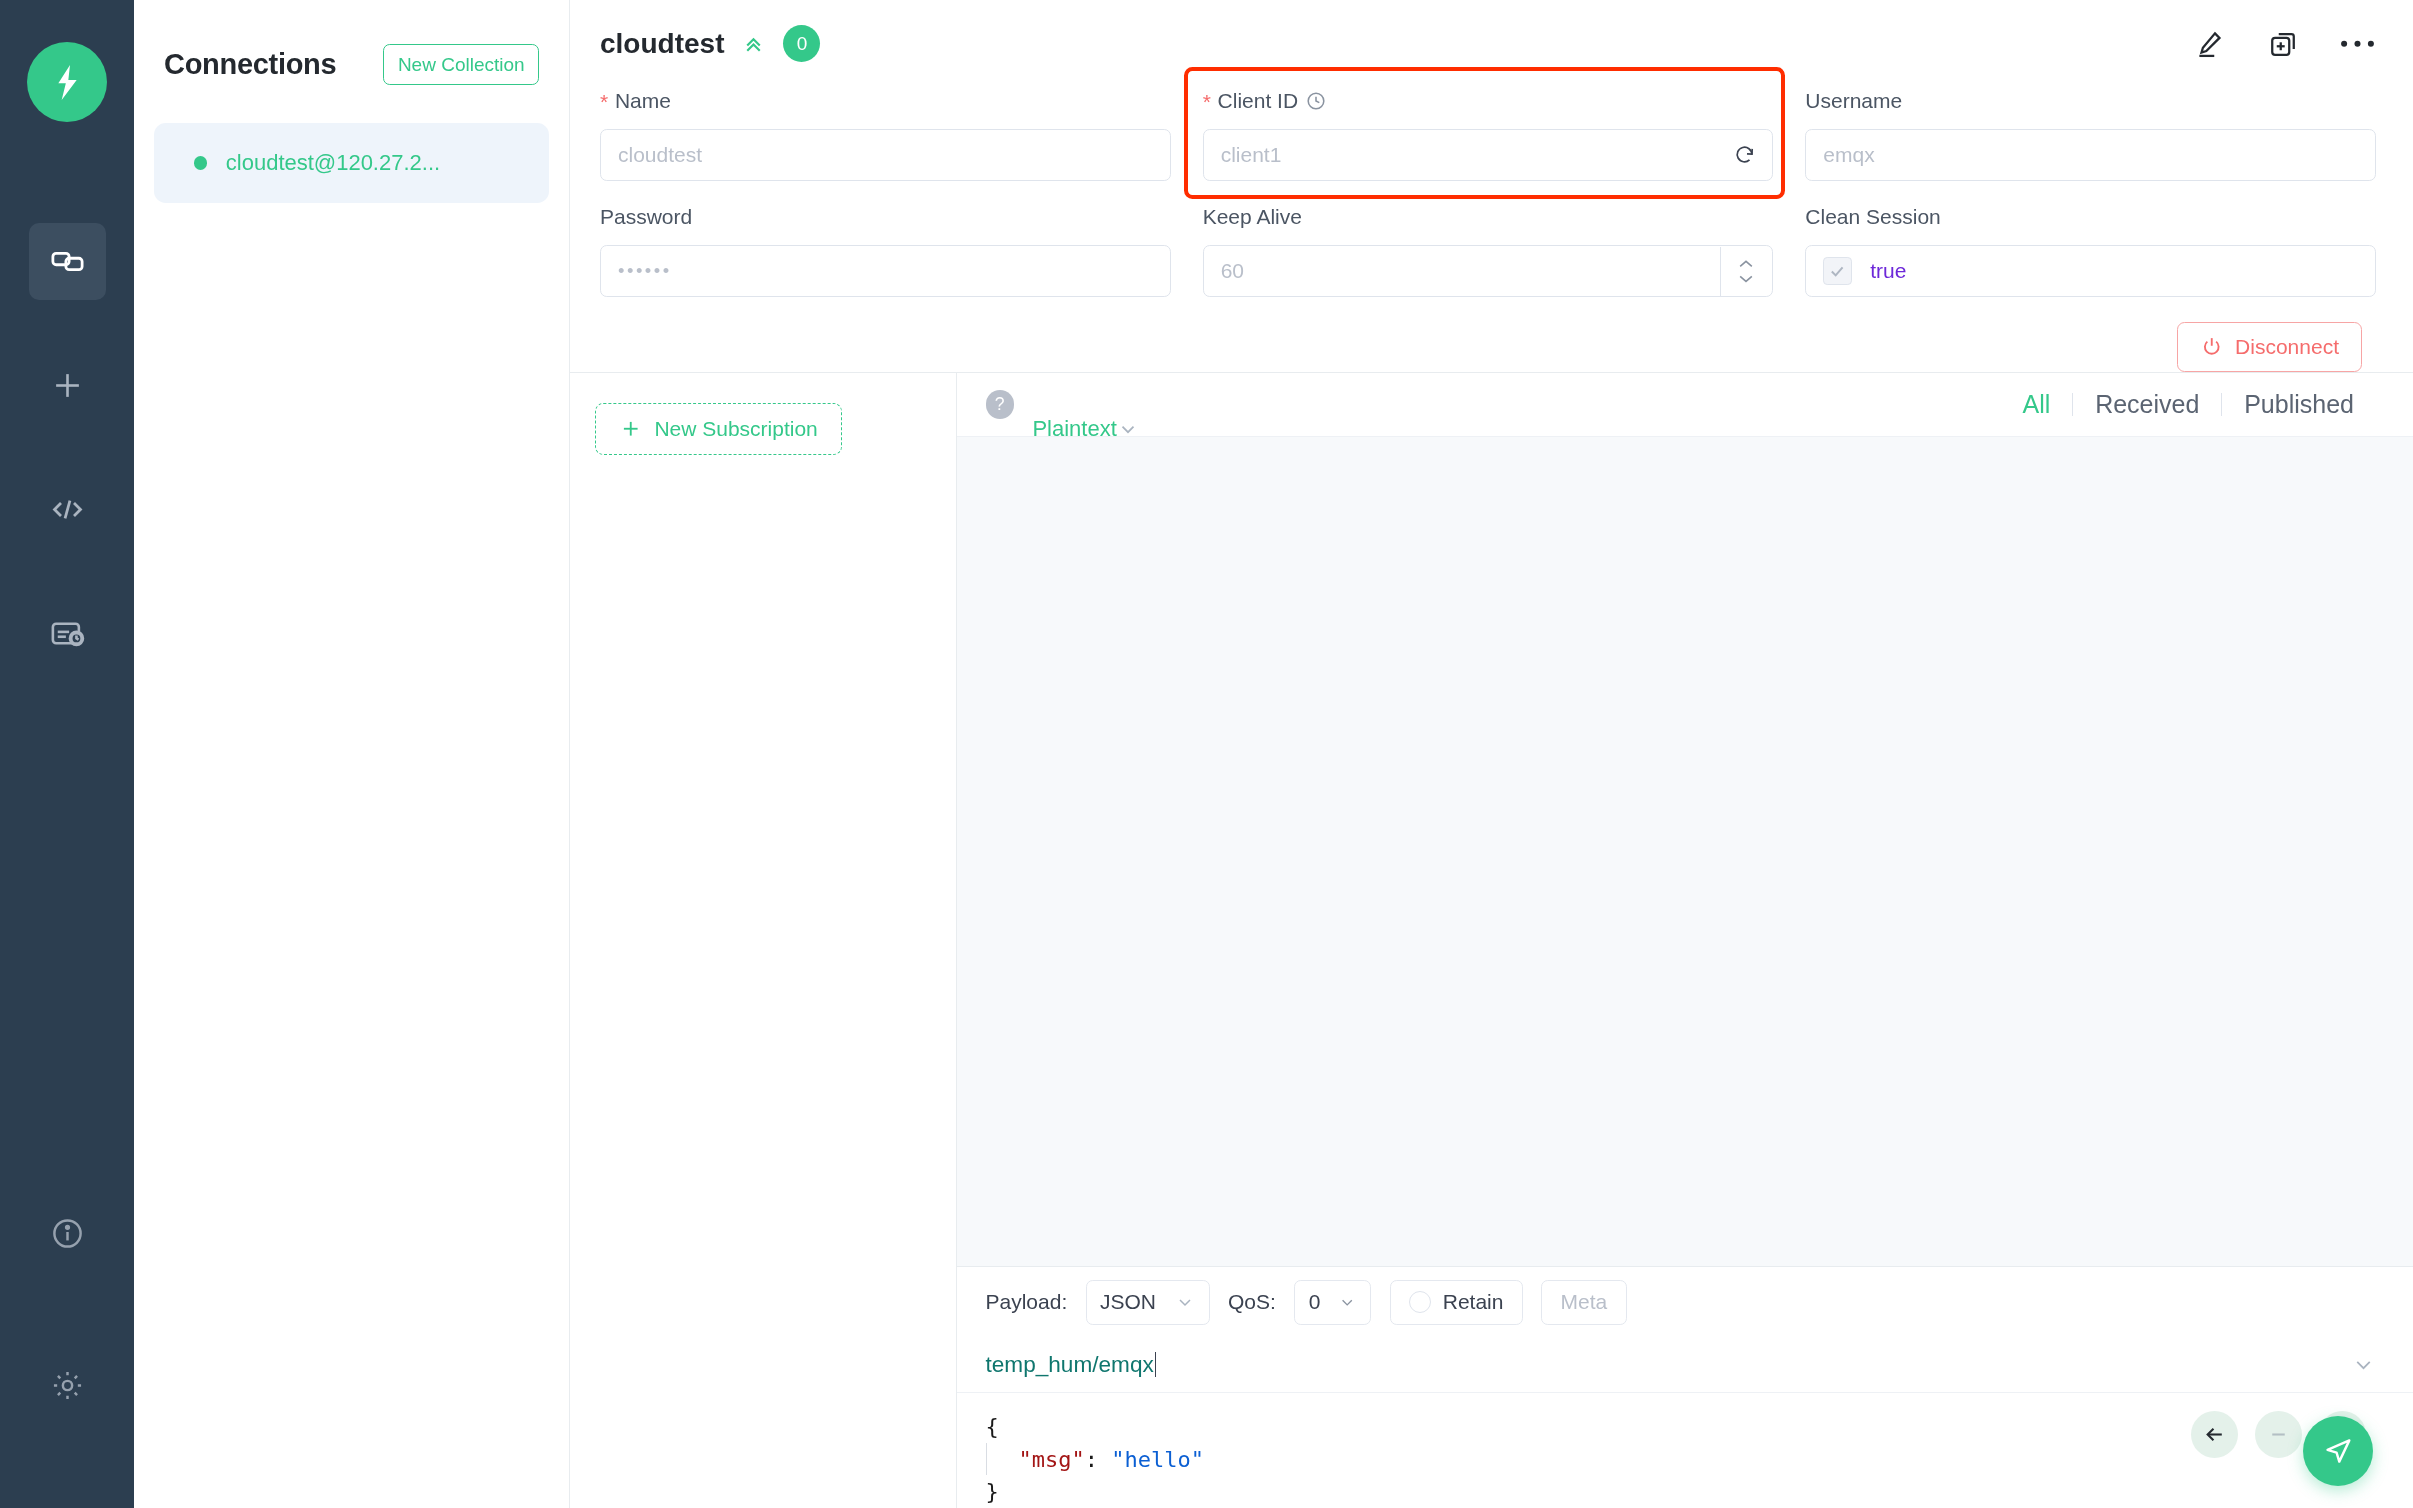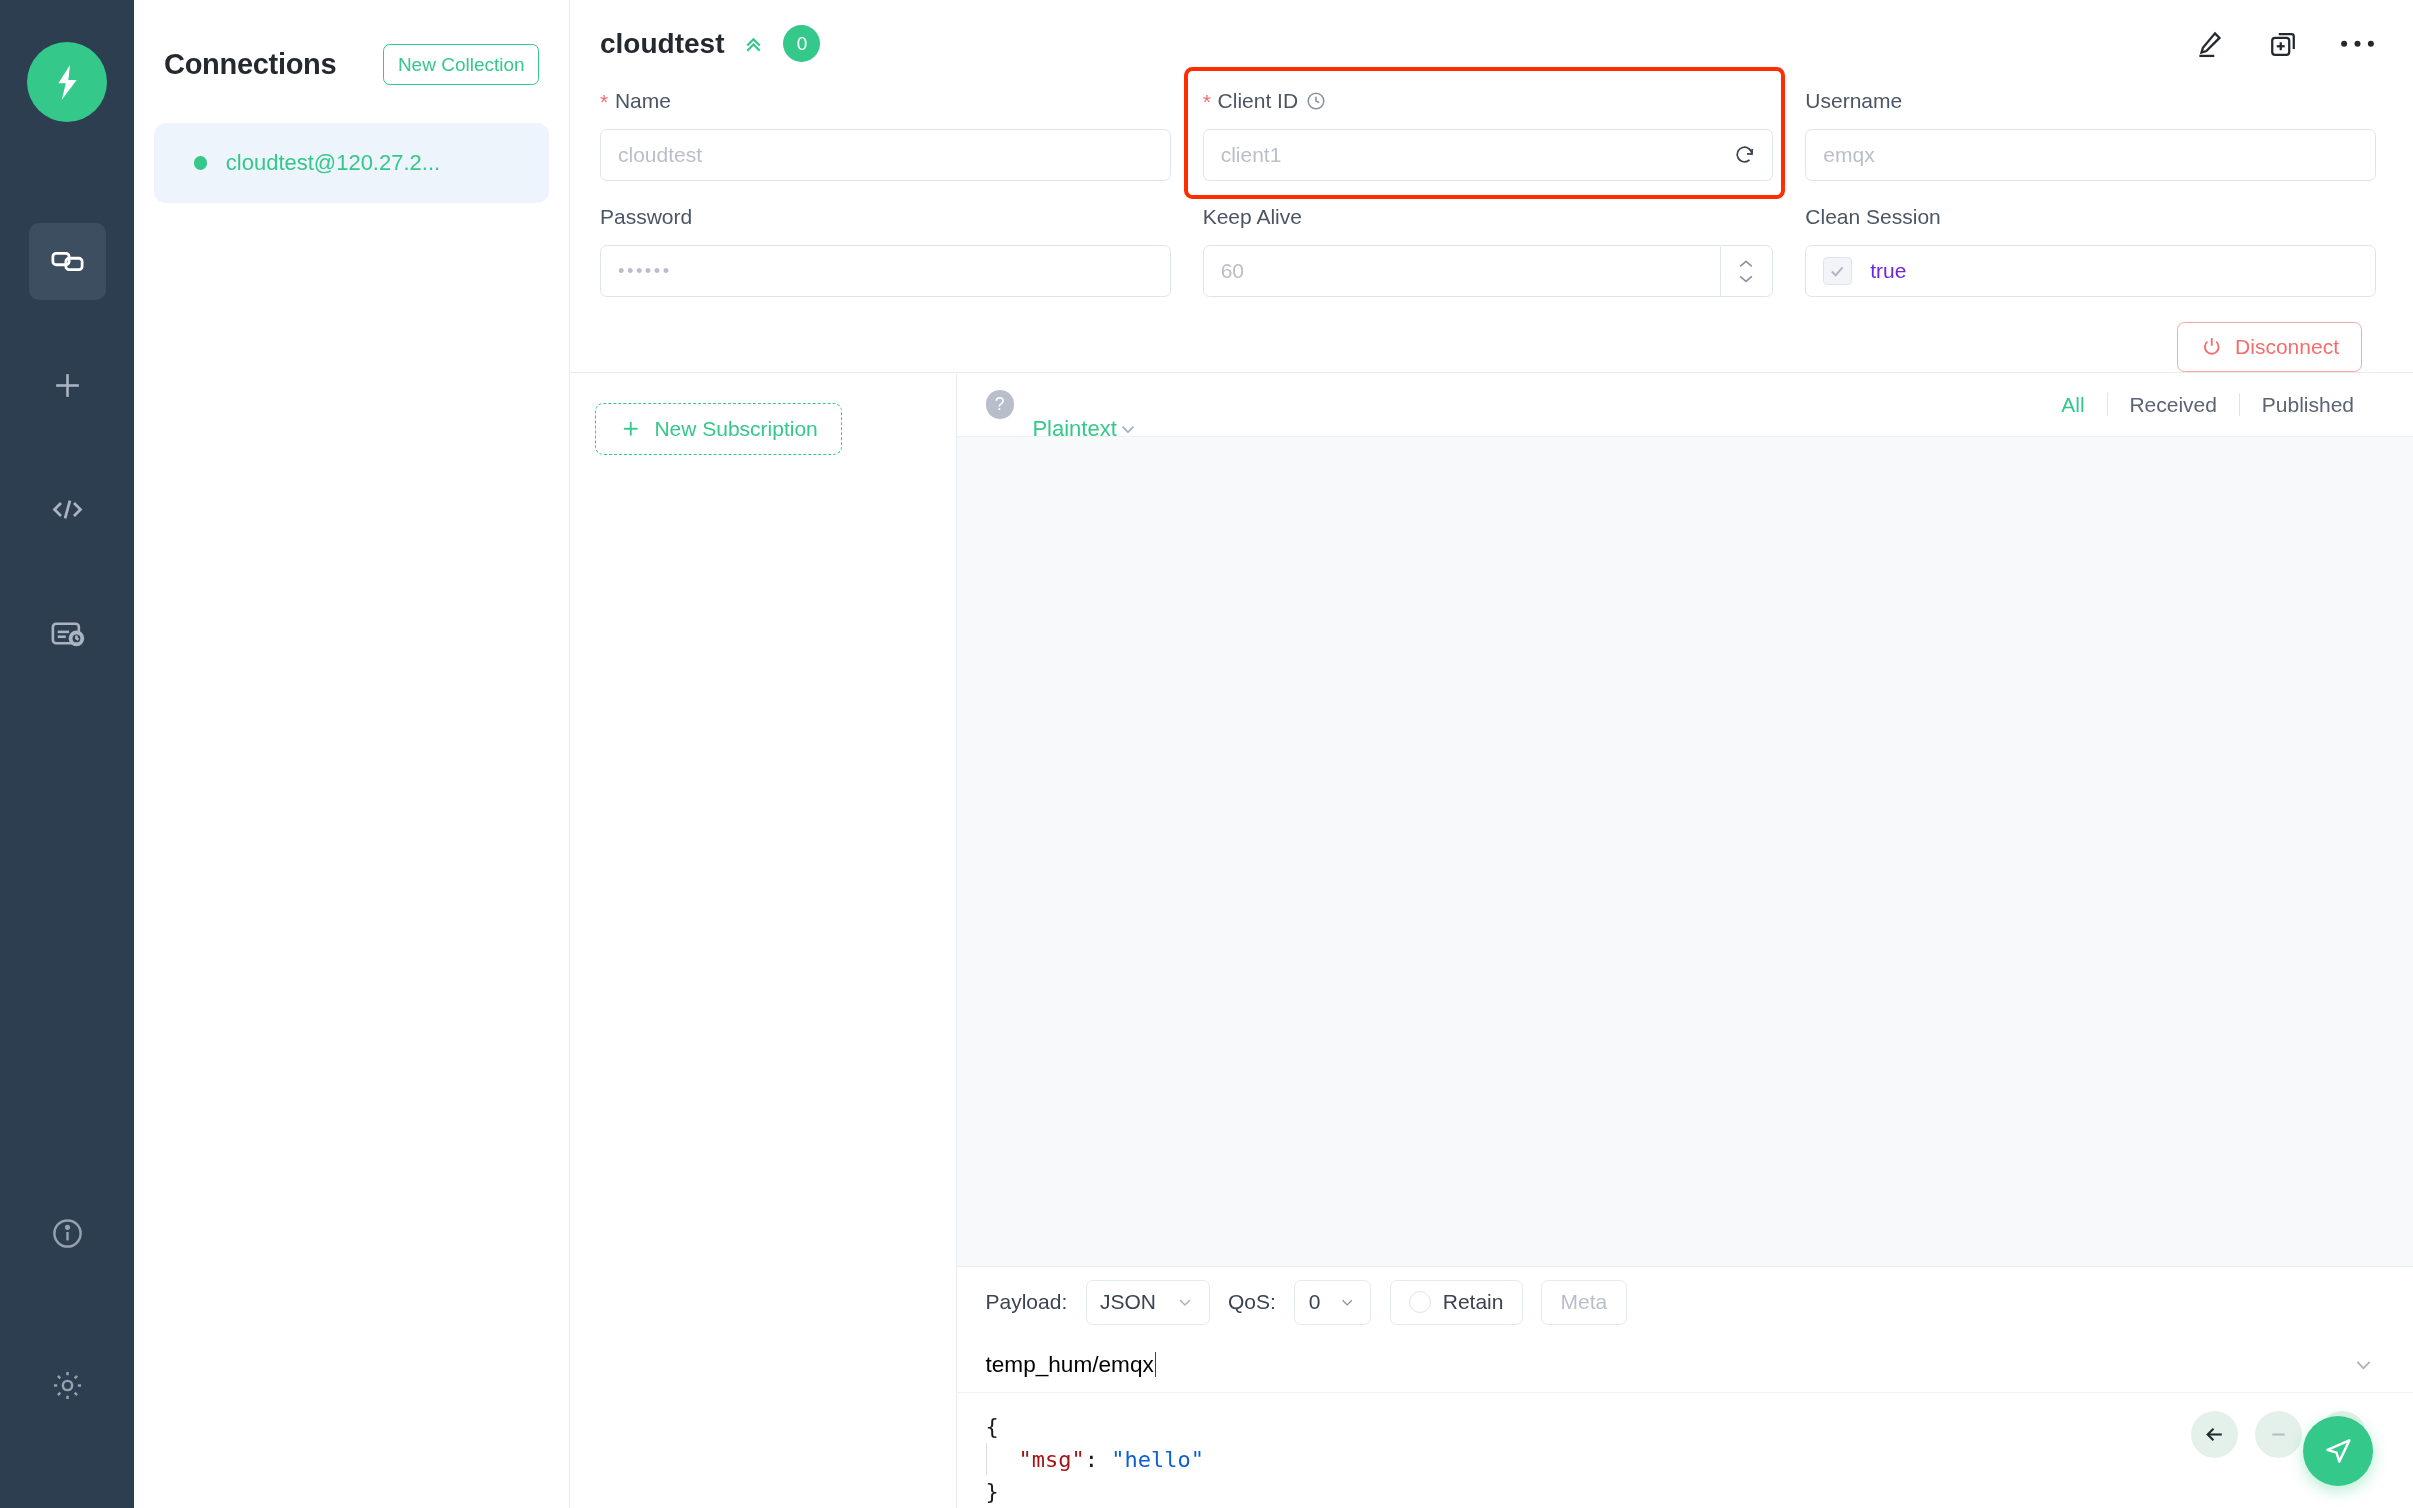--- a/index.html
+++ b/index.html
@@ -139,21 +139,21 @@
   .msgs-head {
     height: 64px; display: flex; align-items: center;
     padding: 0 37px 0 28.5px; background: #fff; border-bottom: 0.8px solid #eef1f5;
   }
   .help-ic {
     width: 28.5px; height: 28.5px; border-radius: 50%; background: #b9bfca;
     color: #fff; font-size: 17.6px; display: flex; align-items: center;
     justify-content: center; margin-right: 18.4px; cursor: pointer;
   }
   .fmt { color: #34c88a; font-size: 22px; display: flex; align-items: center; gap: 0; cursor: pointer; margin-top: 48px;}
-  .filters { margin-left: auto; display: flex; align-items: center; font-size: 21px; }
+  .filters { margin-left: auto; display: flex; align-items: center; font-size: 25px; }
   .filters .f { color: #5b6472; padding: 0 22px; cursor: pointer; }
   .filters .f.active { color: #34c88a; }
   .filters .sep { width: 0.8px; height: 23.5px; background: #dfe4ec; }
 
   .msg-body { flex: 1; background: #f7f9fb; min-height: 0; }
 
   
   .pub { background: #fff; border-top: 0.8px solid #e8ecef; }
   .pub-opts {
     height: 70px; display: flex; align-items: center; gap: 18.4px;
@@ -172,21 +172,21 @@
     display: flex; align-items: center; gap: 11.7px; padding: 0 18.4px;
     font-size: 21px; color: #3b4250; cursor: pointer;
   }
   .chip.disabled { color: #b9bfca; cursor: default; }
   .radio-o { width: 22px; height: 22px; border-radius: 50%; border: 1.7px solid #dfe4ec; }
 
   .topic-row {
     height: 55px; display: flex; align-items: center;
     padding: 0 37px 0 28.5px; position: relative;
   }
-  .topic-val { font-size: 22.6px; color: #000000; }
+  .topic-val { font-size: 22.6px; color: #0f766e; }
   .caret { display:inline-block; width:1.7px; height:25px; background:#3b4250; margin-left:0.8px; vertical-align:-5px;}
   .topic-chev { margin-left: auto; cursor: pointer; display: flex; }
 
   .editor {
     border-top: 0.8px solid #eef1f5; flex: 1; position: relative;
     padding: 18.4px 0 0 0; min-height: 0; background: #fff;
   }
   .code {
     font-family: "DejaVu Sans Mono", monospace; font-size: 22px; line-height: 32px;
     padding-left: 28.5px; color: #1a1a1a; white-space: pre;

